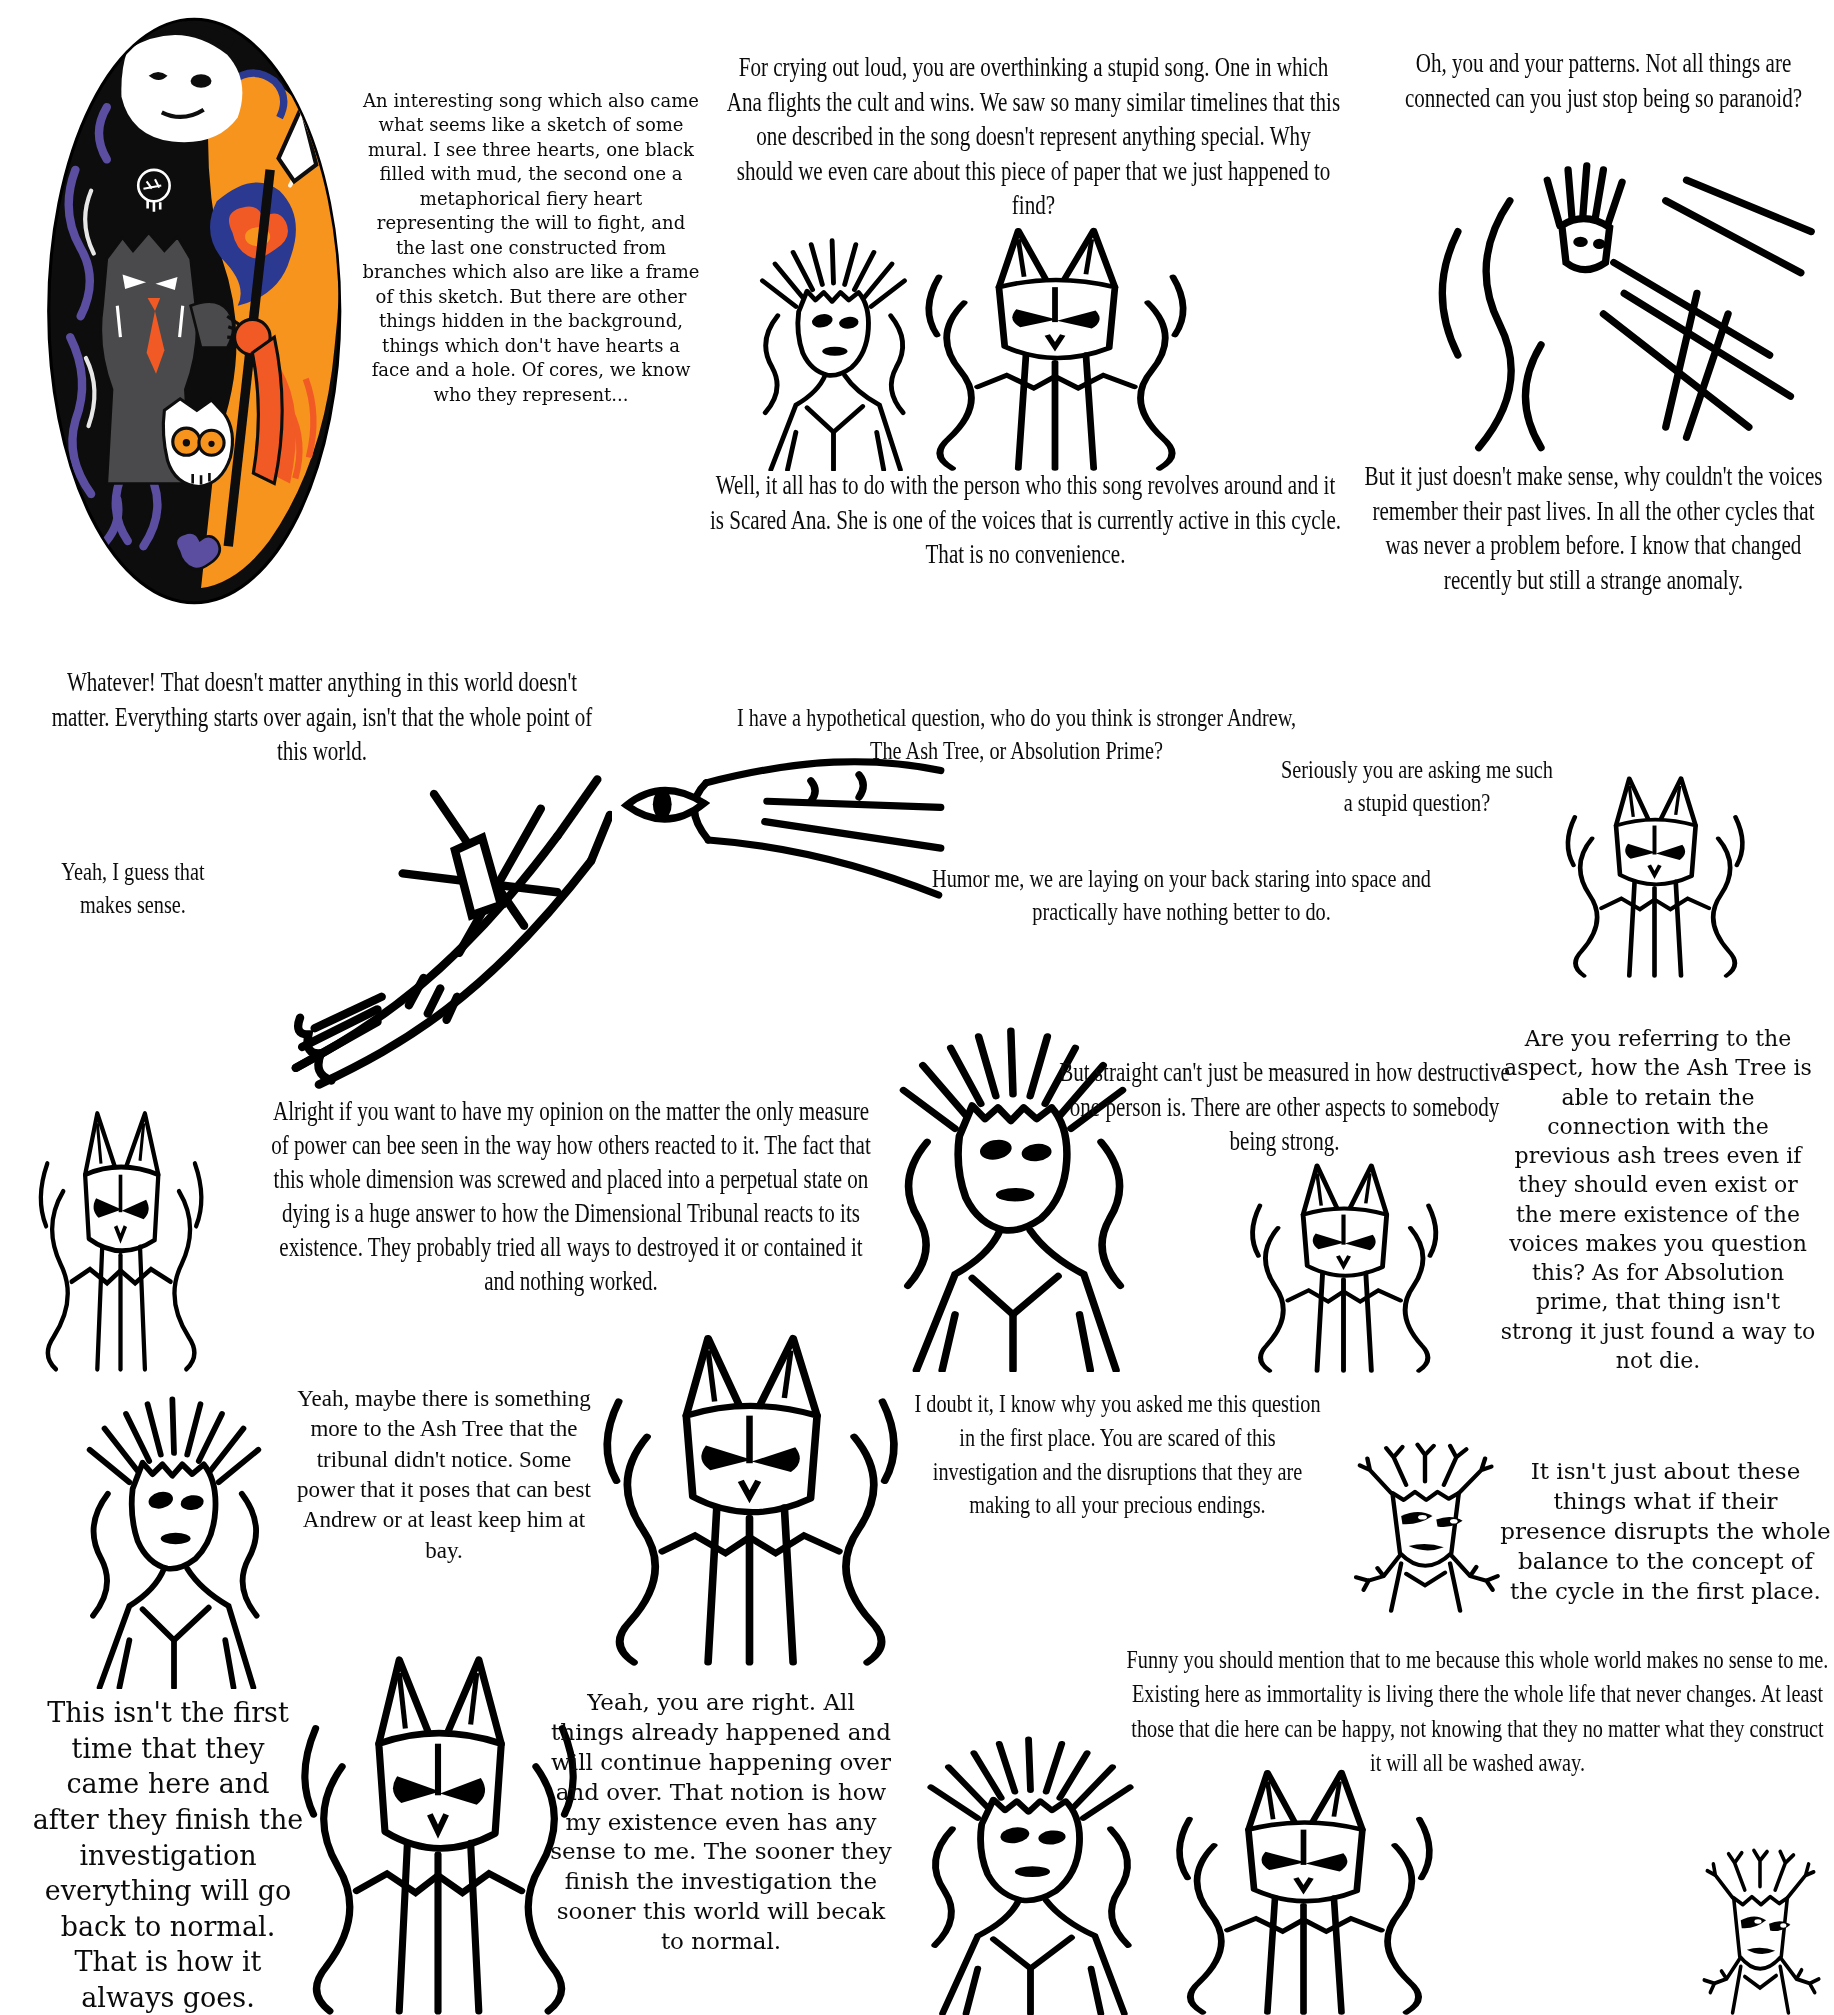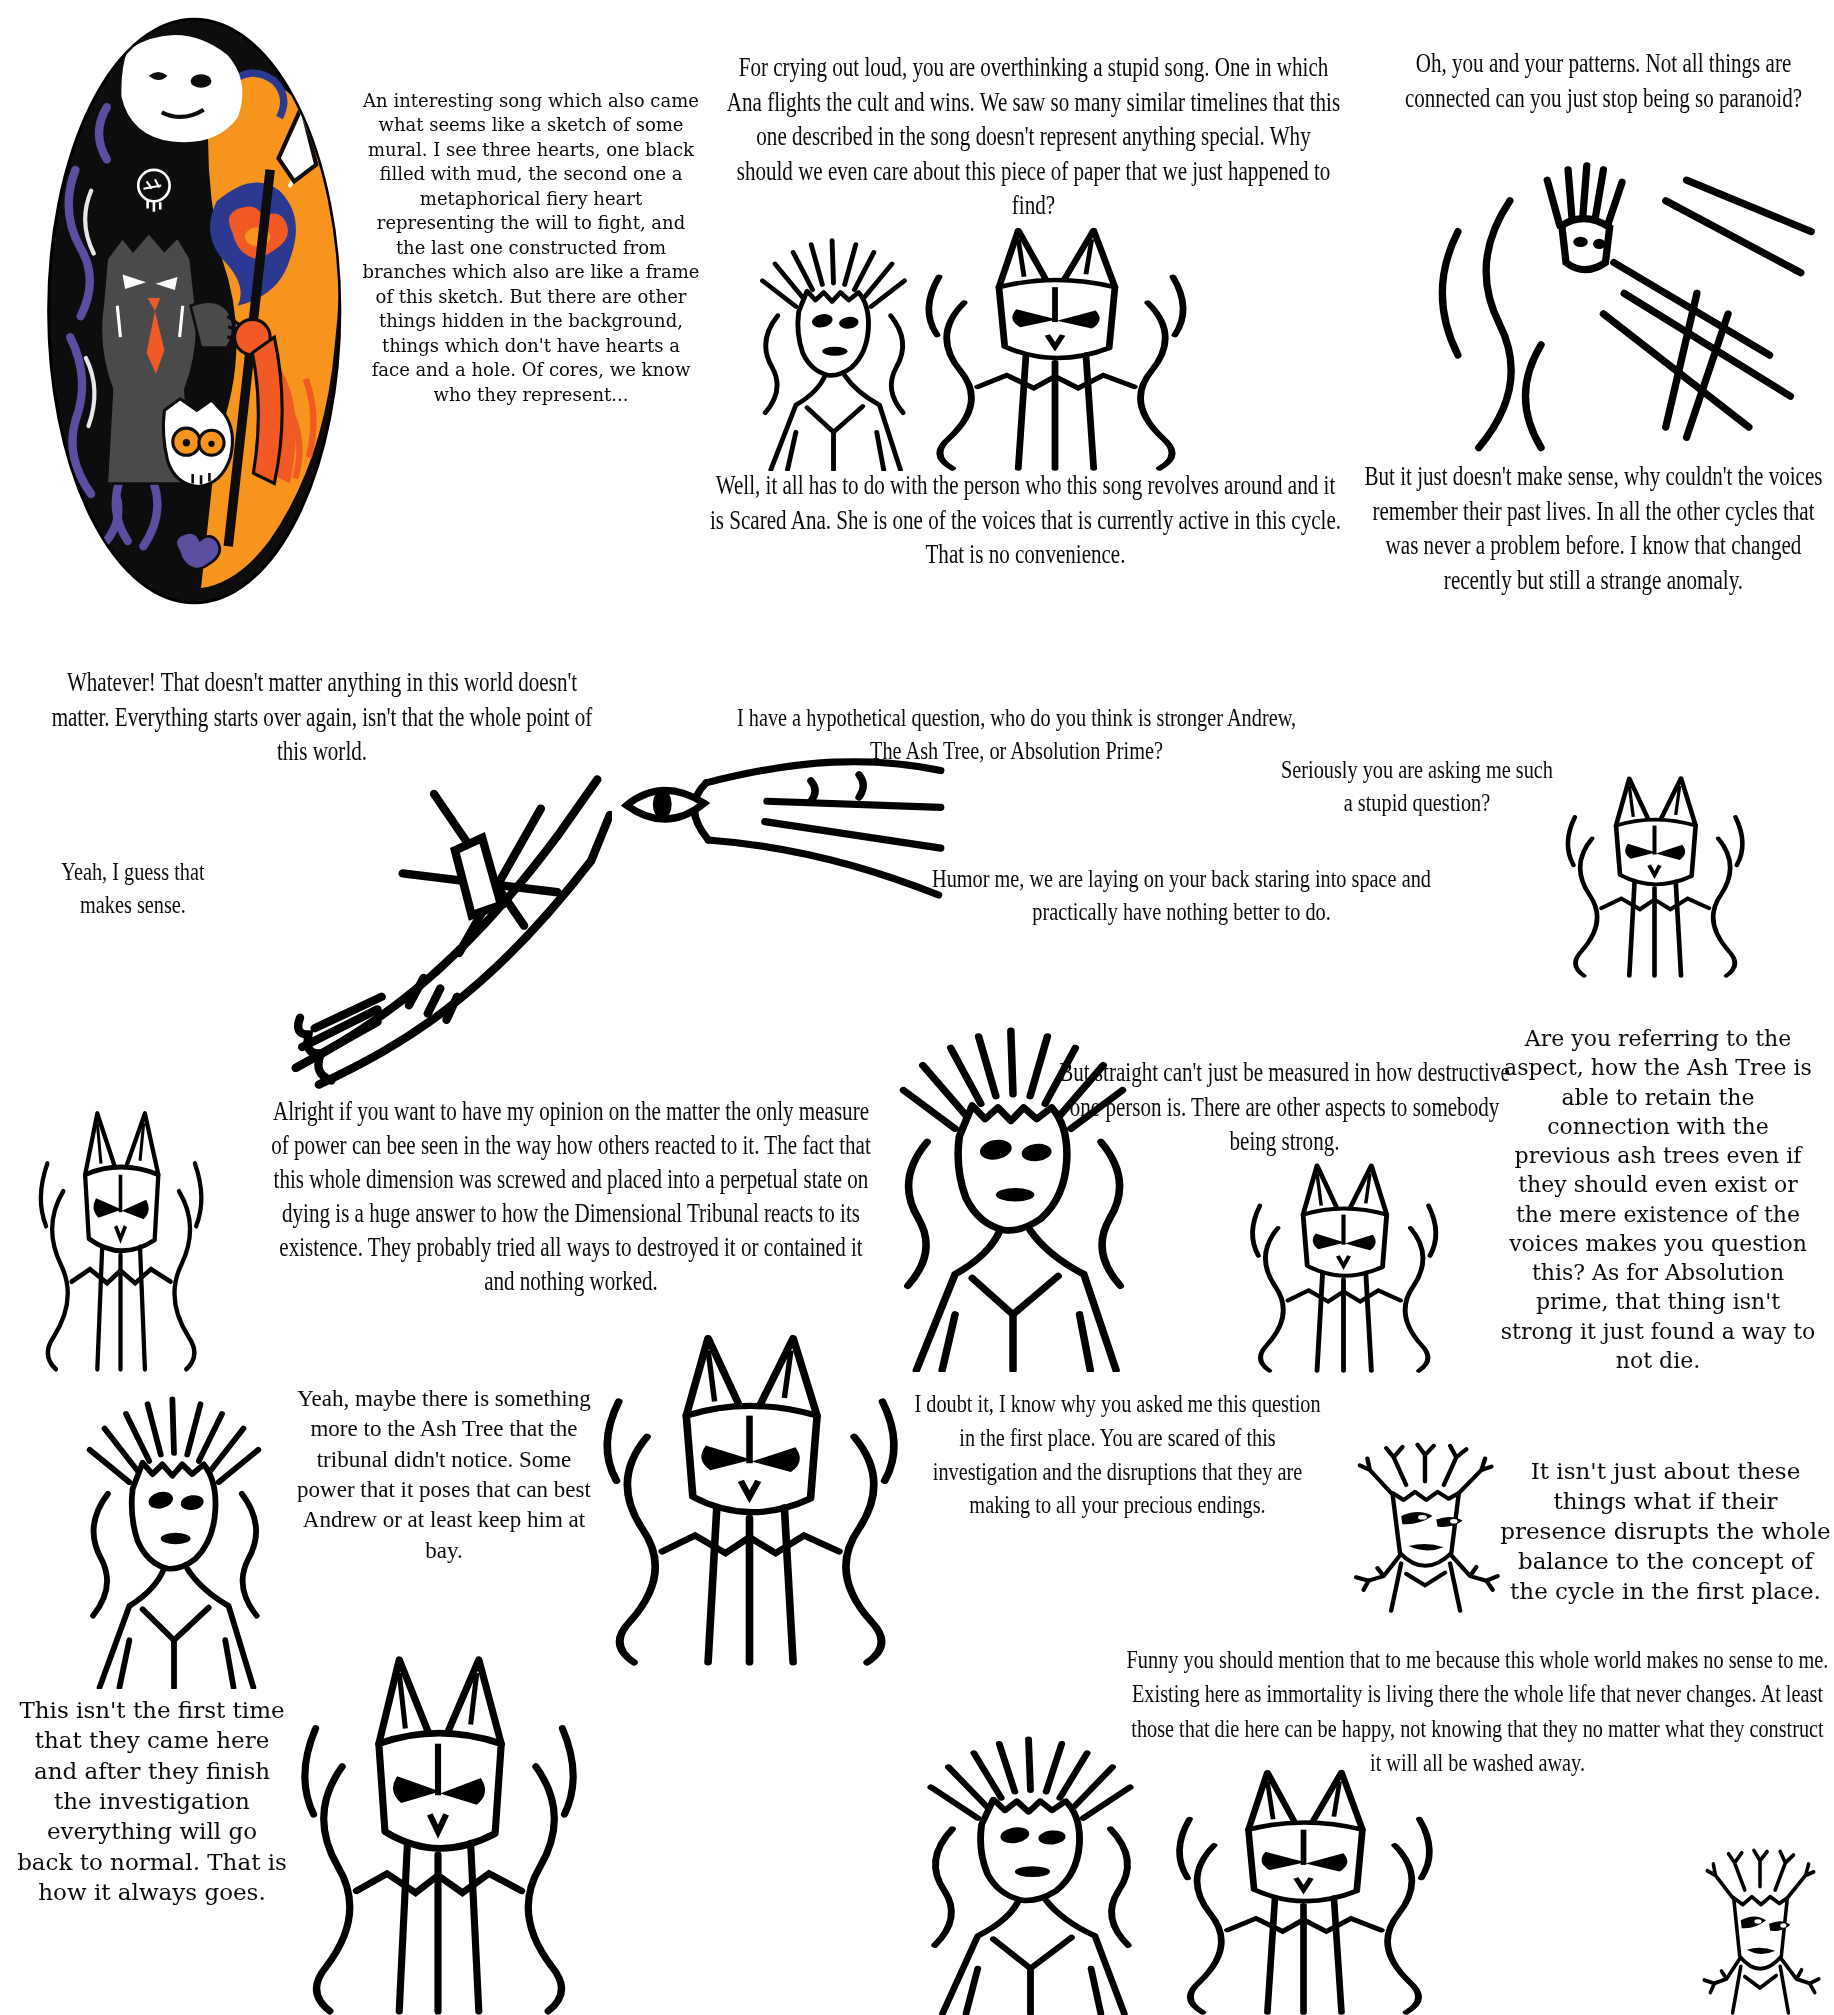--- a/index.html
+++ b/index.html
@@ -19,21 +19,21 @@
   .t6{left:648px;top:701px;width:737px;font-size:26px;line-height:1.28;}
   .t7{left:1236px;top:753px;width:362px;font-size:26px;line-height:1.28;}
   .t8{left:9.4px;top:855px;width:248px;font-size:26px;line-height:1.28;}
   .t9{left:843px;top:862px;width:677px;font-size:26px;line-height:1.28;}
   .t10{left:184px;top:1094px;width:774px;font-size:27px;line-height:1.26;}
   .t11{left:988px;top:1055px;width:593px;font-size:27px;line-height:1.28;}
   .t12{left:1500px;top:1024px;width:316px;font-size:22px;line-height:1.33;}
   .t13{left:290px;top:1384px;width:308px;font-size:23px;line-height:1.32;font-family:Liberation Serif, serif;}
   .t14{left:851px;top:1387px;width:533px;font-size:26px;line-height:1.3;}
   .t15{left:1498px;top:1432px;width:335px;font-size:23px;line-height:1.3;margin-top:25px;}
-  .t16{left:16px;top:1695px;width:272px;font-size:23px;line-height:1.32;text-align:center;}
+  .t16{left:32px;top:1695px;width:272px;font-size:27px;line-height:1.32;text-align:center;}
   .t17{left:550px;top:1688px;width:342px;font-size:23px;line-height:1.3;}
   .t18{left:1025px;top:1643px;width:905px;font-size:26px;line-height:1.32;}
   .t19{left:1443px;top:1826px;width:293px;font-size:23px;line-height:1.3;}
   
   .d-mural{left:44px;top:13px;width:301px;height:596px;}
   .d-spiky1{left:729px;top:238px;width:209px;height:233px;}
   .d-cat1{left:910px;top:225px;width:290px;height:246px;}
   .d-lying{left:1354px;top:139px;width:478px;height:319px;}
   .d-arms{left:277px;top:748px;width:335px;height:345px;}
   .d-hand{left:612px;top:740px;width:335px;height:204px;}
@@ -294,16 +294,17 @@
   <div class="txt cond t7">Seriously you are asking me such a stupid question?</div>
   <div class="txt cond t8">Yeah, I guess that makes sense.</div>
   <div class="txt cond t9">Humor me, we are laying on your back staring into space and practically have nothing better to do.</div>
   <div class="txt cond t10">Alright if you want to have my opinion on the matter the only measure of power can bee seen in the way how others reacted to it. The fact that this whole dimension was screwed and placed into a perpetual state on dying is a huge answer to how the Dimensional Tribunal reacts to its existence. They probably tried all ways to destroyed it or contained it and nothing worked.</div>
   <div class="txt cond t11">But straight can't just be measured in how destructive one person is. There are other aspects to somebody being strong.</div>
   <div class="txt wide t12">Are you referring to the aspect, how the Ash Tree is able to retain the connection with the previous ash trees even if they should even exist or the mere existence of the voices makes you question this? As for Absolution prime, that thing isn't strong it just found a way to not die.</div>
   <div class="txt wide t13">Yeah, maybe there is something more to the Ash Tree that the tribunal didn't notice. Some power that it poses that can best Andrew or at least keep him at bay.</div>
   <div class="txt cond t14">I doubt it, I know why you asked me this question in the first place. You are scared of this investigation and the disruptions that they are making to all your precious endings.</div>
   <div class="txt wide t15">It isn't just about these things what if their presence disrupts the whole balance to the concept of the cycle in the first place.</div>
   <div class="txt wide t16">This isn't the first time that they came here and after they finish the investigation everything will go back to normal. That is how it always goes.</div>
+  <div class="txt wide t17">Yeah, you are right. All things already happened and will continue happening over and over. That notion is how my existence even has any sense to me. The sooner they finish the investigation the sooner this world will becak to normal.</div>
   <div class="txt cond t18">Funny you should mention that to me because this whole world makes no sense to me. Existing here as immortality is living there the whole life that never changes. At least those that die here can be happy, not knowing that they no matter what they construct it will all be washed away.</div>
 
 </div>
 
 
 </body></html>

